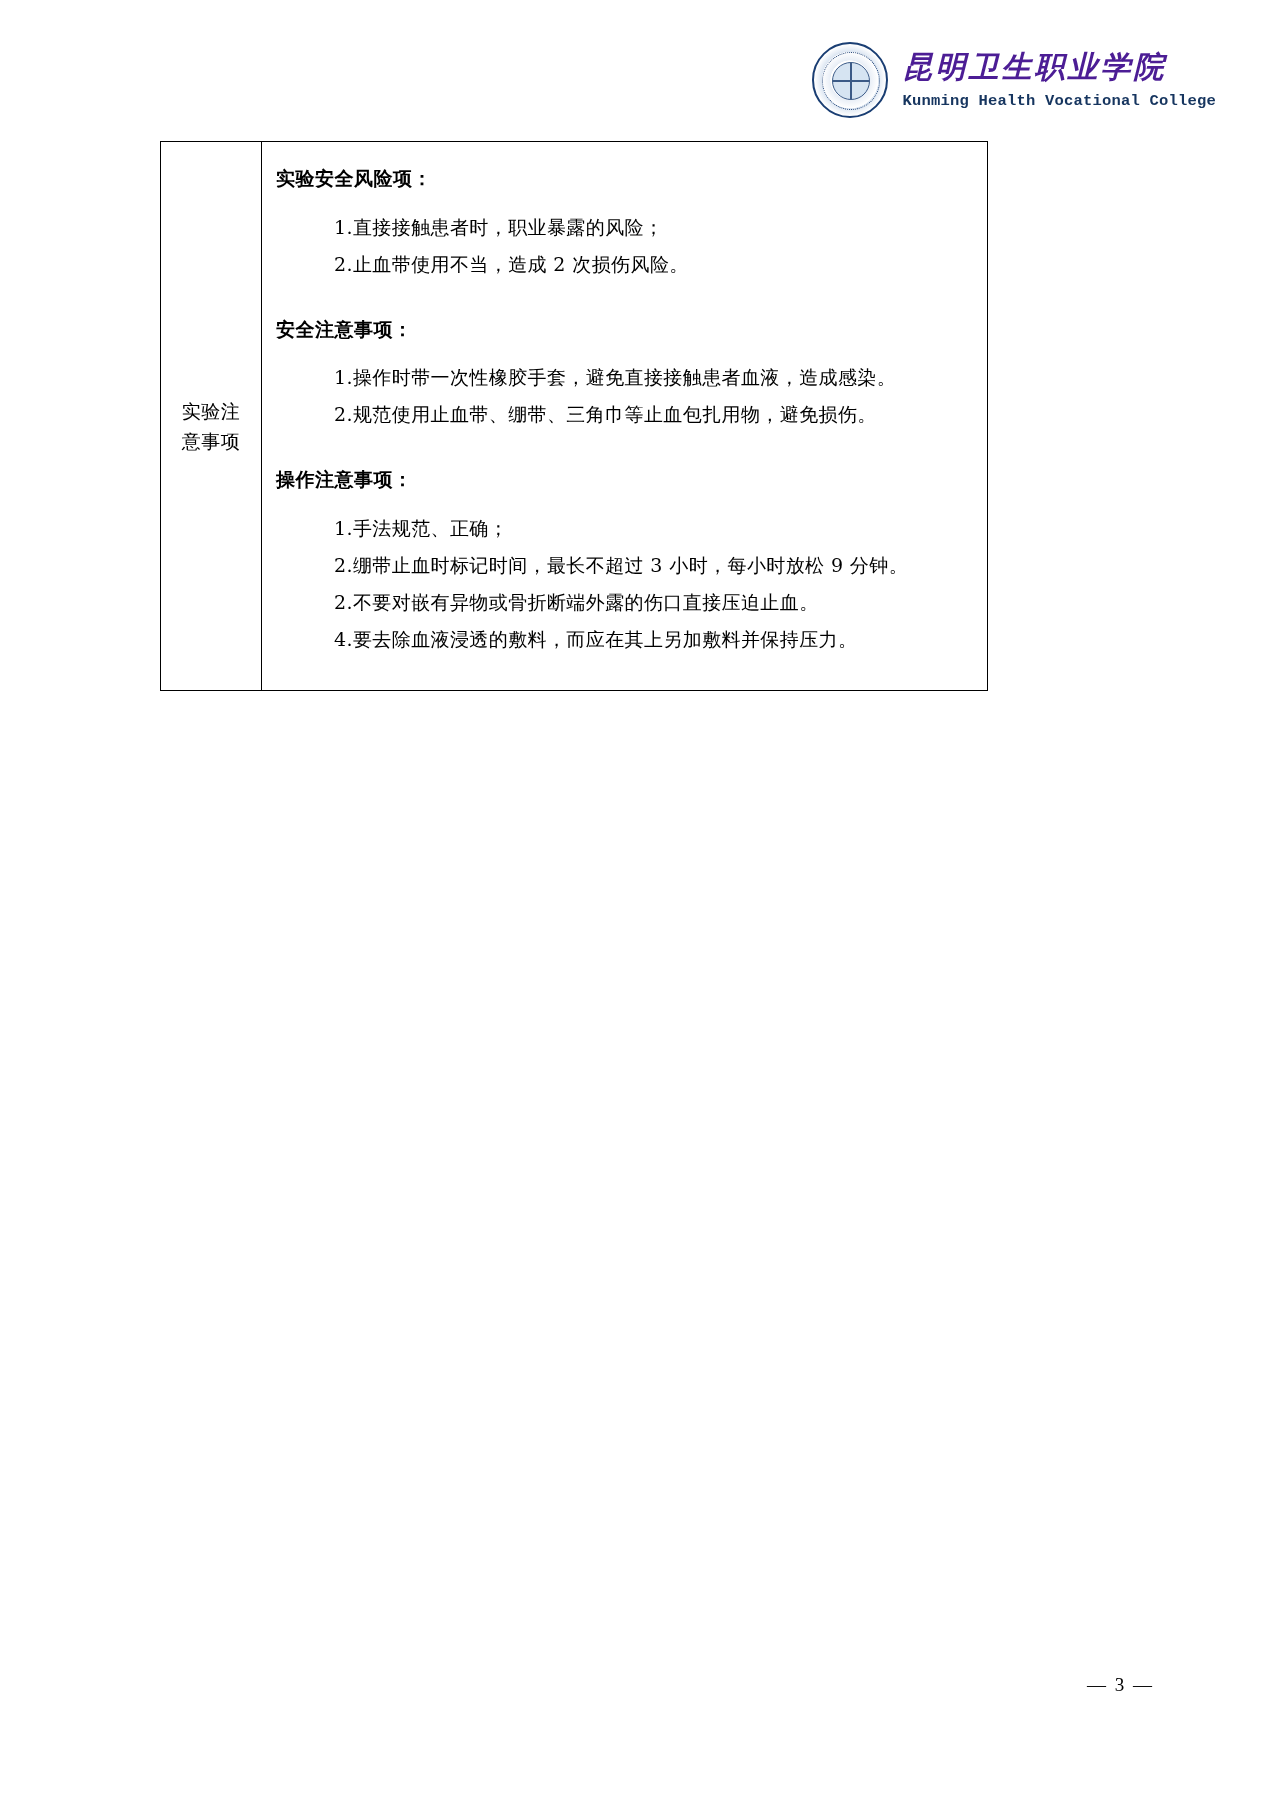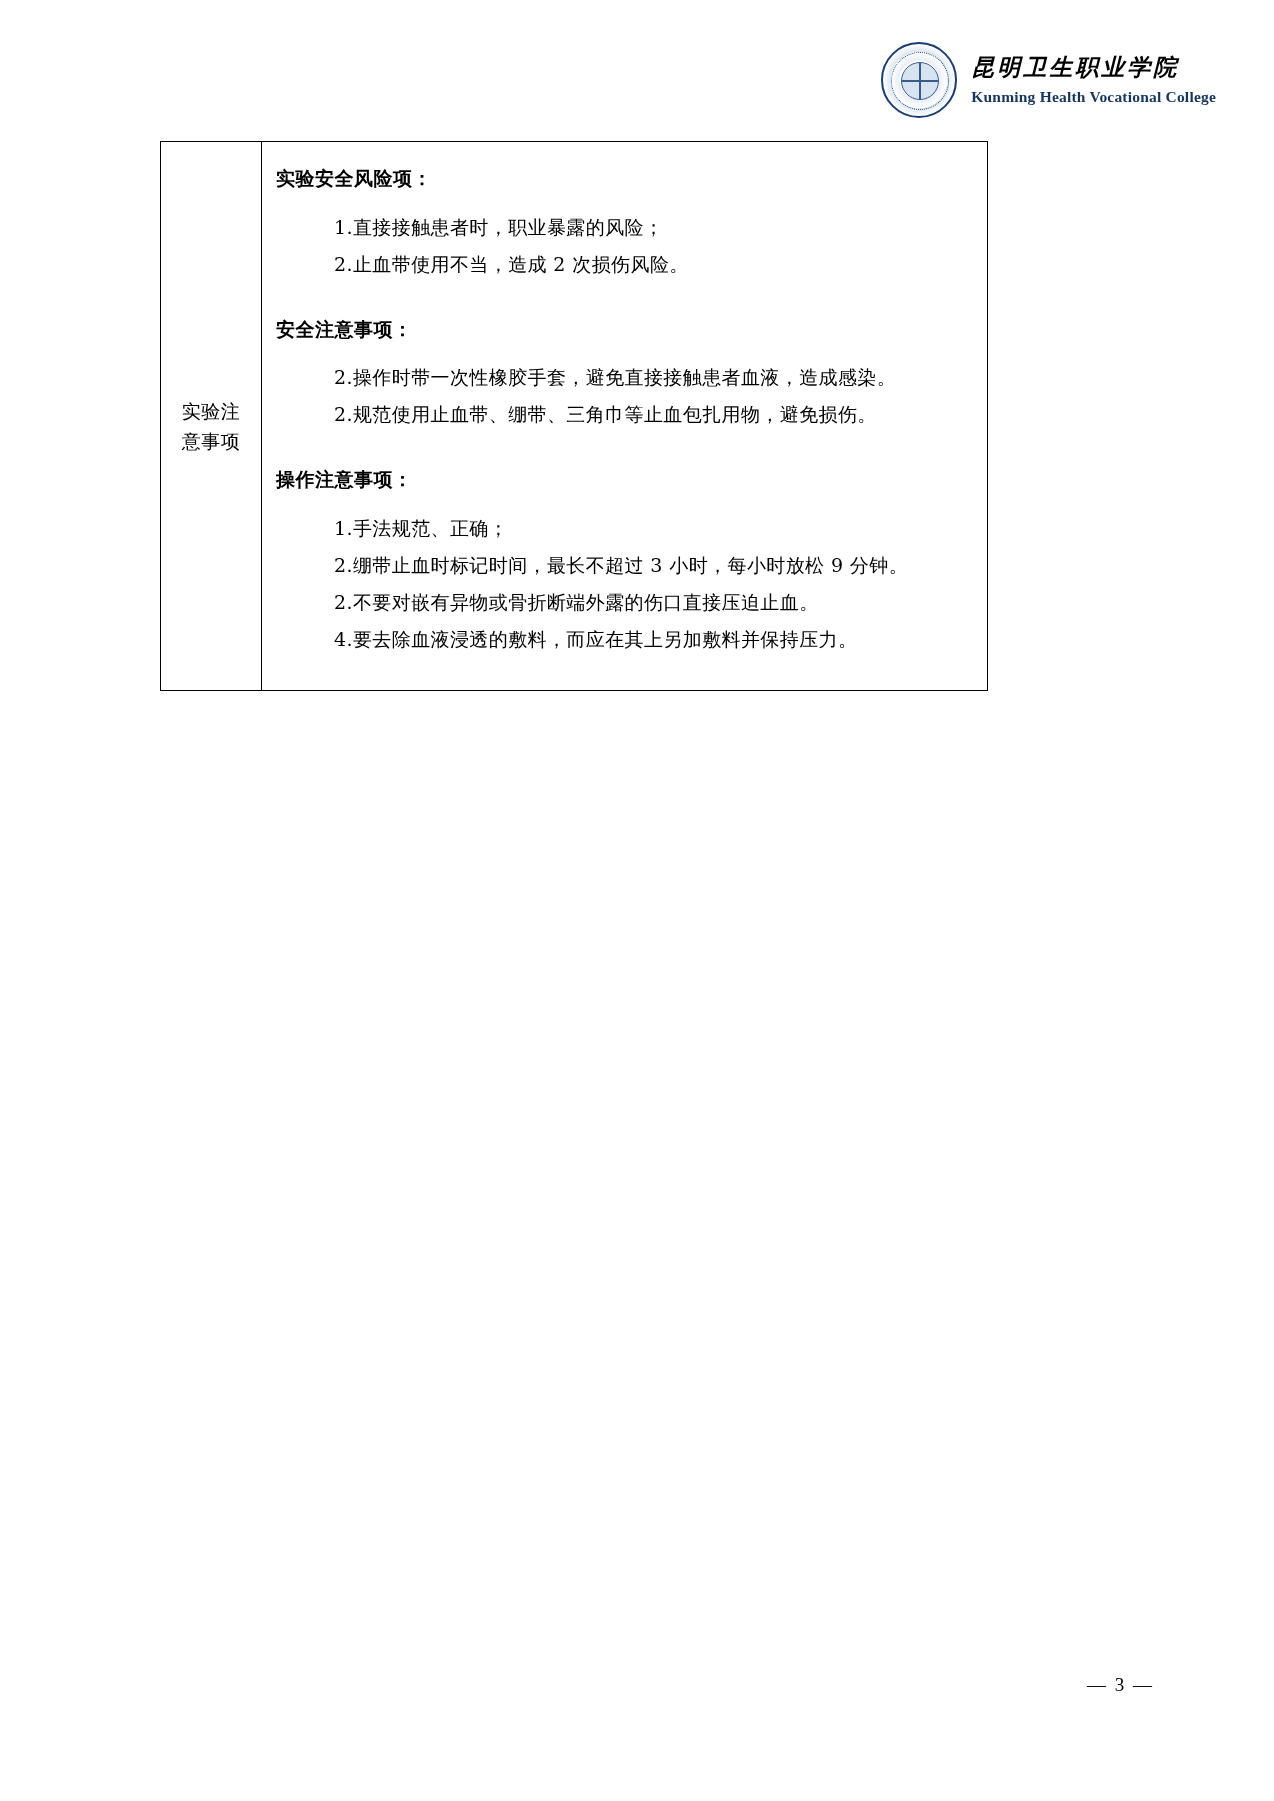--- a/index.html
+++ b/index.html
@@ -61,30 +61,30 @@
     border: 1px dotted #1a3e73;
   }
   .logo-text {
     display: flex;
     flex-direction: column;
     align-items: flex-start;
     justify-content: center;
   }
   .logo-cn {
     font-family: "DejaVu Serif", serif;
-    font-size: 23px;
+    font-size: 30px;
     letter-spacing: 3px;
-    color: #000000;
+    color: #4c1d95;
     line-height: 1.15;
     font-weight: 700;
     font-style: italic;
     white-space: nowrap;
   }
   .logo-en {
-    font-family: Liberation Serif, serif;
+    font-family: Liberation Mono, monospace;
     font-size: 15.5px;
     color: #16355f;
     font-weight: 700;
     letter-spacing: .2px;
     white-space: nowrap;
     margin-top: 8px;
   }
 
   
   .doc-table {
@@ -178,21 +178,21 @@
       <div class="sec-title">实验安全风险项：</div>
       <ul class="sec-list">
         <li>1.直接接触患者时，职业暴露的风险；</li>
         <li>2.止血带使用不当，造成 2 次损伤风险。</li>
       </ul>
 
       <div class="block-gap"></div>
 
       <div class="sec-title">安全注意事项：</div>
       <ul class="sec-list">
-        <li>2.操作时带一次性橡胶手套，避免直接接触患者血液，造成感染。</li>
+        <li>1.操作时带一次性橡胶手套，避免直接接触患者血液，造成感染。</li>
         <li>2.规范使用止血带、绷带、三角巾等止血包扎用物，避免损伤。</li>
       </ul>
 
       <div class="block-gap"></div>
 
       <div class="sec-title">操作注意事项：</div>
       <ul class="sec-list">
         <li>1.手法规范、正确；</li>
         <li>2.绷带止血时标记时间，最长不超过 3 小时，每小时放松 9 分钟。</li>
         <li>2.不要对嵌有异物或骨折断端外露的伤口直接压迫止血。</li>

